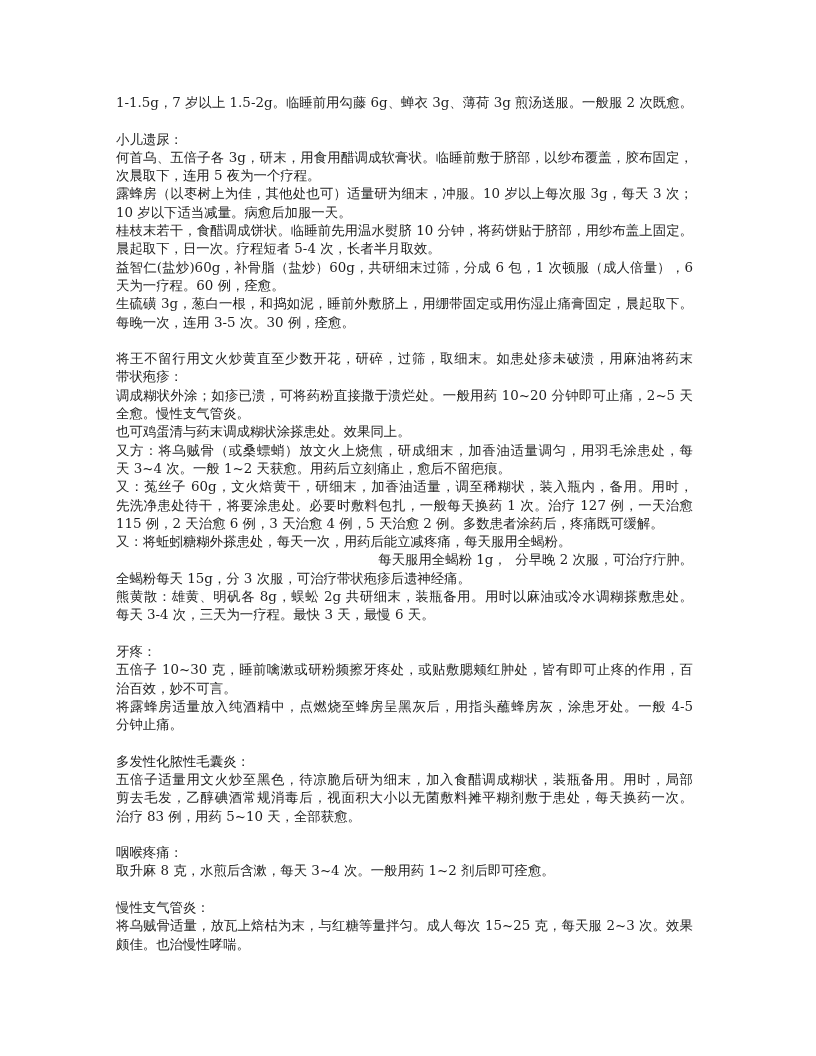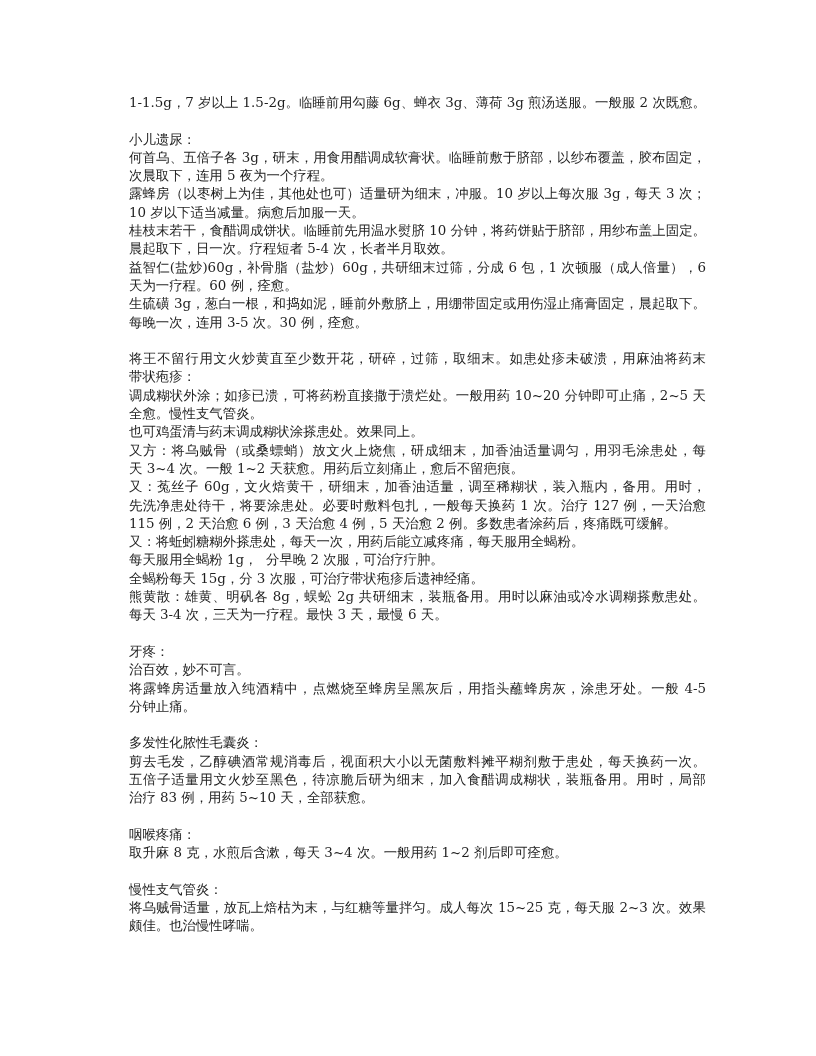--- a/index.html
+++ b/index.html
@@ -1,18 +1,18 @@
 <!DOCTYPE html>
 <html><head>
   <meta charset="utf-8">
   <style>
     html, body { margin: 0; padding: 0; background: #ffffff; }
     body { width: 816px; height: 1056px; position: relative; overflow: hidden; }
     .page {
-      position: absolute; left: 129px; top: 94px; width: 577px;
+      position: absolute; left: 116px; top: 94px; width: 577px;
       font-family: "DejaVu Serif", "Liberation Serif", serif;
       font-size: 13.4px; line-height: 18.3px; color: #1e1e1e;
     }
     .ln { height: 18.3px; white-space: nowrap; }
     .j { text-align: justify; text-align-last: justify; }
     .gap { height: 18.3px; }
   </style>
 </head>
 <body>
 
@@ -41,39 +41,40 @@
     <div class="ln">带状疱疹：</div>
     <div class="ln j">调成糊状外涂；如疹已溃，可将药粉直接撒于溃烂处。一般用药 10~20 分钟即可止痛，2~5 天</div>
     <div class="ln">全愈。慢性支气管炎。</div>
     <div class="ln">也可鸡蛋清与药末调成糊状涂搽患处。效果同上。</div>
     <div class="ln j">又方：将乌贼骨（或桑螵蛸）放文火上烧焦，研成细末，加香油适量调匀，用羽毛涂患处，每</div>
     <div class="ln">天 3~4 次。一般 1~2 天获愈。用药后立刻痛止，愈后不留疤痕。</div>
     <div class="ln j">又：菟丝子 60g，文火焙黄干，研细末，加香油适量，调至稀糊状，装入瓶内，备用。用时，</div>
     <div class="ln j">先洗净患处待干，将要涂患处。必要时敷料包扎，一般每天换药 1 次。治疗 127 例，一天治愈</div>
     <div class="ln">115 例，2 天治愈 6 例，3 天治愈 4 例，5 天治愈 2 例。多数患者涂药后，疼痛既可缓解。</div>
     <div class="ln">又：将蚯蚓糖糊外搽患处，每天一次，用药后能立减疼痛，每天服用全蝎粉。</div>
-    <div class="ln" style="white-space: pre;">每天服用全蝎粉 1g，  分早晚 2 次服，可治疗疔肿。</div>
+    <div class="ln" style="white-space: pre; text-align: right;">每天服用全蝎粉 1g，  分早晚 2 次服，可治疗疔肿。</div>
     <div class="ln">全蝎粉每天 15g，分 3 次服，可治疗带状疱疹后遗神经痛。</div>
     <div class="ln j">熊黄散：雄黄、明矾各 8g，蜈蚣 2g 共研细末，装瓶备用。用时以麻油或冷水调糊搽敷患处。</div>
     <div class="ln">每天 3-4 次，三天为一疗程。最快 3 天，最慢 6 天。</div>
   </div>
   <div class="gap"></div>
 
   <div>
     <div class="ln">牙疼：</div>
+    <div class="ln j">五倍子 10~30 克，睡前噙漱或研粉频擦牙疼处，或贴敷腮颊红肿处，皆有即可止疼的作用，百</div>
     <div class="ln">治百效，妙不可言。</div>
     <div class="ln j">将露蜂房适量放入纯酒精中，点燃烧至蜂房呈黑灰后，用指头蘸蜂房灰，涂患牙处。一般 4-5</div>
     <div class="ln">分钟止痛。</div>
   </div>
   <div class="gap"></div>
 
   <div>
     <div class="ln">多发性化脓性毛囊炎：</div>
+    <div class="ln j">五倍子适量用文火炒至黑色，待凉脆后研为细末，加入食醋调成糊状，装瓶备用。用时，局部</div>
     <div class="ln j">剪去毛发，乙醇碘酒常规消毒后，视面积大小以无菌敷料摊平糊剂敷于患处，每天换药一次。</div>
-    <div class="ln j">五倍子适量用文火炒至黑色，待凉脆后研为细末，加入食醋调成糊状，装瓶备用。用时，局部</div>
     <div class="ln">治疗 83 例，用药 5~10 天，全部获愈。</div>
   </div>
   <div class="gap"></div>
 
   <div>
     <div class="ln">咽喉疼痛：</div>
     <div class="ln">取升麻 8 克，水煎后含漱，每天 3~4 次。一般用药 1~2 剂后即可痊愈。</div>
   </div>
   <div class="gap"></div>
 

